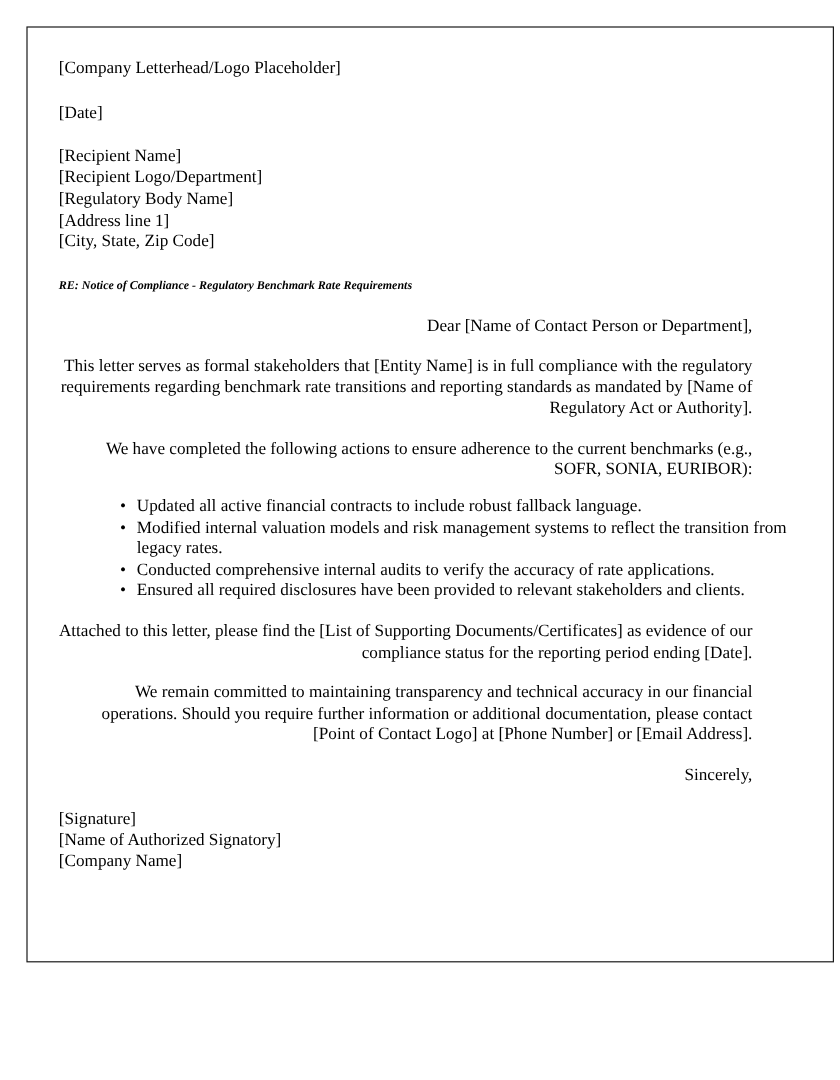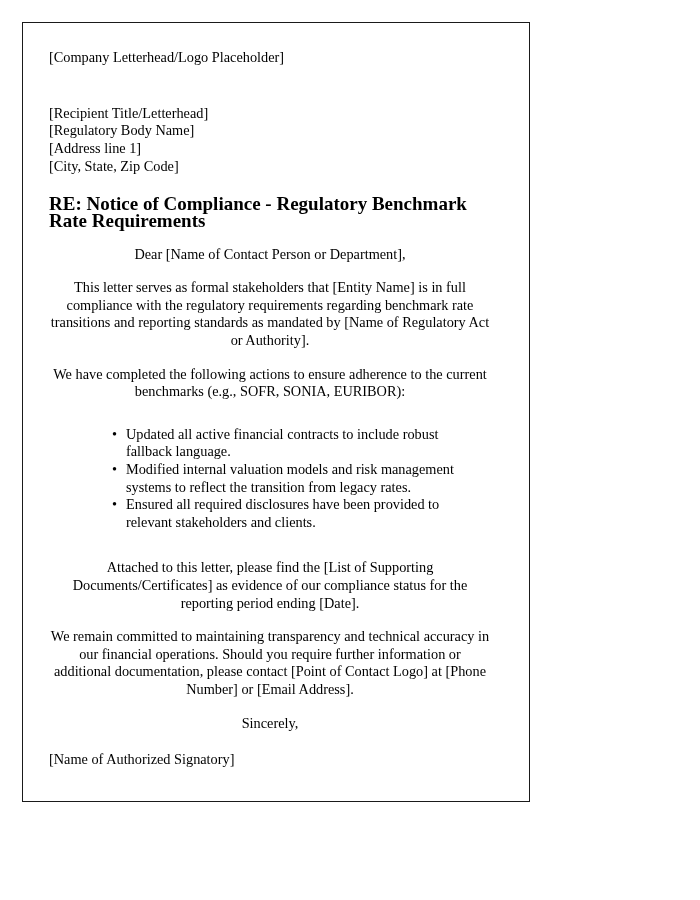--- a/index.html
+++ b/index.html
@@ -12,21 +12,21 @@
     width: 700px;
     height: 900px;
     font-family: "Liberation Serif", "DejaVu Serif", serif;
     color: #000000;
     -webkit-font-smoothing: antialiased;
   }
   #page {
     position: absolute;
     left: 22px;
     top: 22px;
-    width: 508px;
+    width: 673px;
     height: 780px;
     border: 1.5px solid #1a1a1a;
     box-sizing: border-box;
     background: #ffffff;
     overflow: hidden;
   }
   #letter {
     padding: 26px 38px 0 26px;
   }
   .line {
@@ -36,31 +36,32 @@
   }
   
   .gap-lg { height: 19px; }
   .gap-md { height: 16px; }
   .gap-sm { height: 13px; }
 
   .para {
     font-size: 14.3px;
     line-height: 17.6px;
     margin: 0;
-    text-align: center;
+    text-align: right;
     max-width: 578px;
   }
   .subject {
-    font-size: 19px;
+    font-size: 10px;
     line-height: 17.6px;
     font-weight: bold;
     margin: 0;
+    font-style: italic;
   }
   ul.bullets {
-    margin: 12px;
+    margin: 0;
     padding: 0 0 0 51px;
     list-style: none;
     max-width: 600px;
   }
   ul.bullets li {
     font-size: 14.3px;
     line-height: 17.6px;
     position: relative;
     padding-left: 14px;
     margin: 0;
@@ -81,25 +82,27 @@
 </head>
 <body>
 
 <div id="page">
   <div id="letter">
 
     <div class="line addr-line">[Company Letterhead/Logo Placeholder]</div>
 
     <div class="gap-lg"></div>
 
+    <div class="line addr-line">[Date]</div>
 
     <div class="gap-lg"></div>
 
     <div>
-      <div class="line addr-line">[Recipient Title/Letterhead]</div>
+      <div class="line addr-line">[Recipient Name]</div>
+      <div class="line addr-line">[Recipient Logo/Department]</div>
       <div class="line addr-line">[Regulatory Body Name]</div>
       <div class="line addr-line">[Address line 1]</div>
       <div class="line addr-line">[City, State, Zip Code]</div>
     </div>
 
     <div class="gap-lg"></div>
 
     <div class="subject">RE: Notice of Compliance - Regulatory Benchmark Rate Requirements</div>
 
     <div class="gap-md"></div>
@@ -112,35 +115,38 @@
 
     <div class="gap-md"></div>
 
     <div class="para">We have completed the following actions to ensure adherence to the current benchmarks (e.g., SOFR, SONIA, EURIBOR):</div>
 
     <div class="gap-sm"></div>
 
     <ul class="bullets">
       <li>Updated all active financial contracts to include robust fallback language.</li>
       <li>Modified internal valuation models and risk management systems to reflect the transition from legacy rates.</li>
+      <li>Conducted comprehensive internal audits to verify the accuracy of rate applications.</li>
       <li>Ensured all required disclosures have been provided to relevant stakeholders and clients.</li>
     </ul>
 
     <div class="gap-md"></div>
 
     <div class="para">Attached to this letter, please find the [List of Supporting Documents/Certificates] as evidence of our compliance status for the reporting period ending [Date].</div>
 
     <div class="gap-md"></div>
 
     <div class="para">We remain committed to maintaining transparency and technical accuracy in our financial operations. Should you require further information or additional documentation, please contact [Point of Contact Logo] at [Phone Number] or [Email Address].</div>
 
     <div class="gap-md"></div>
 
     <div class="para">Sincerely,</div>
 
     <div class="gap-lg"></div>
 
     <div>
+      <div class="line sig-line">[Signature]</div>
       <div class="line sig-line">[Name of Authorized Signatory]</div>
+      <div class="line sig-line">[Company Name]</div>
     </div>
 
   </div>
 </div>
 
 </body></html>

